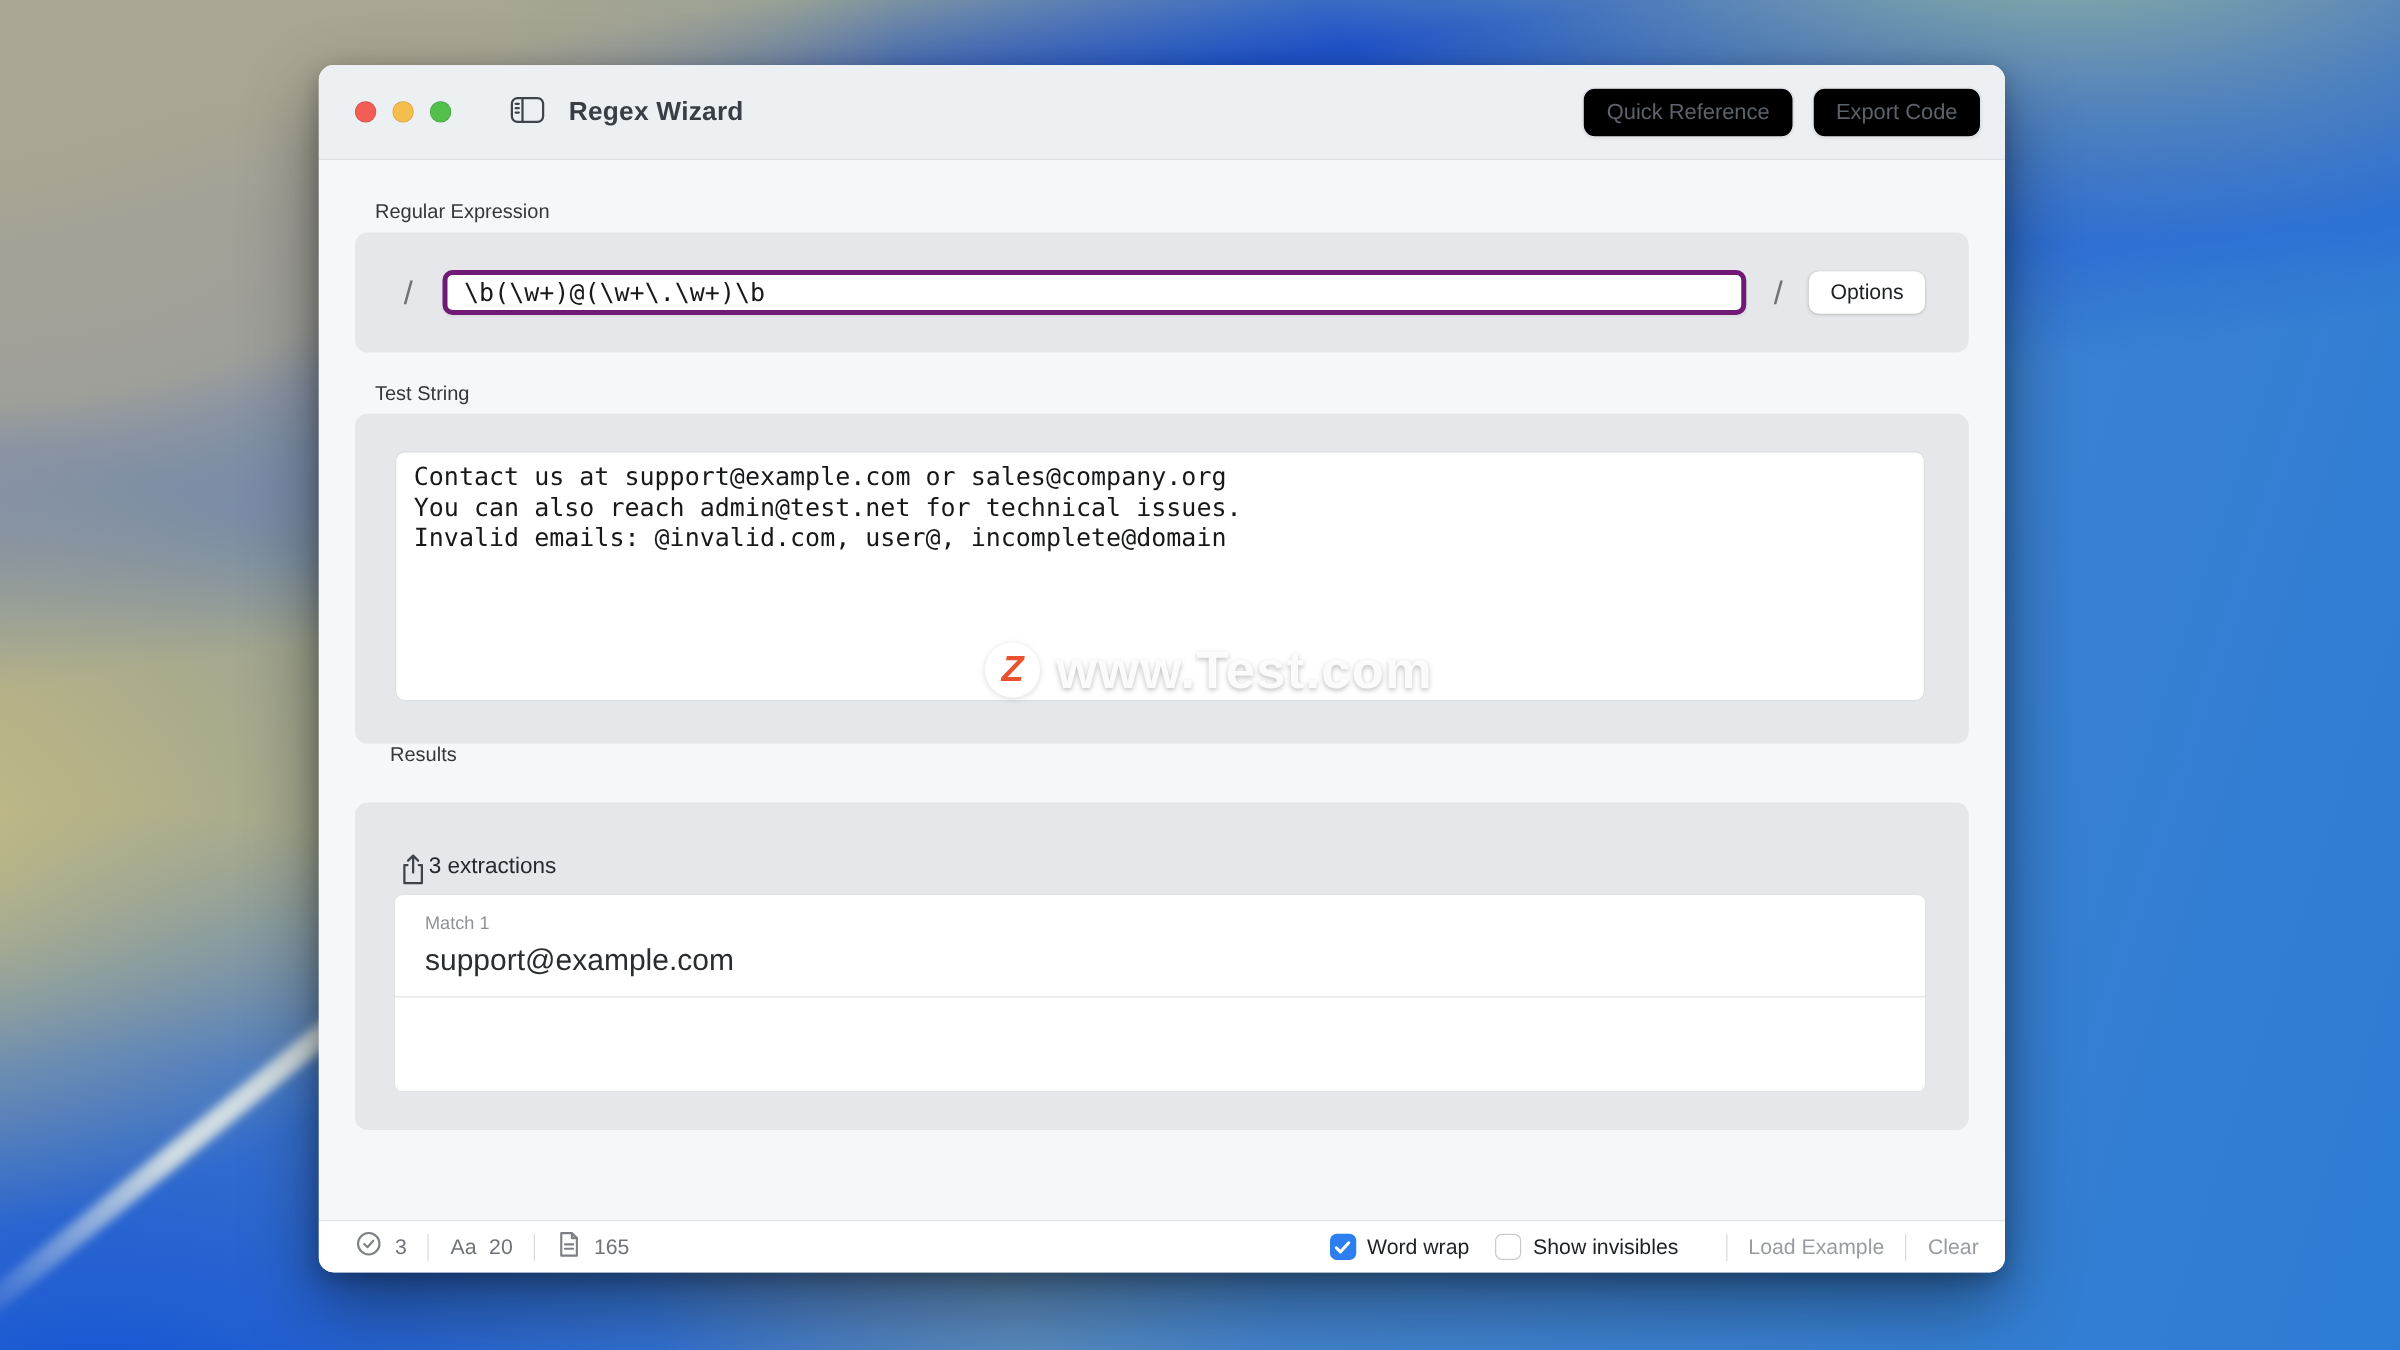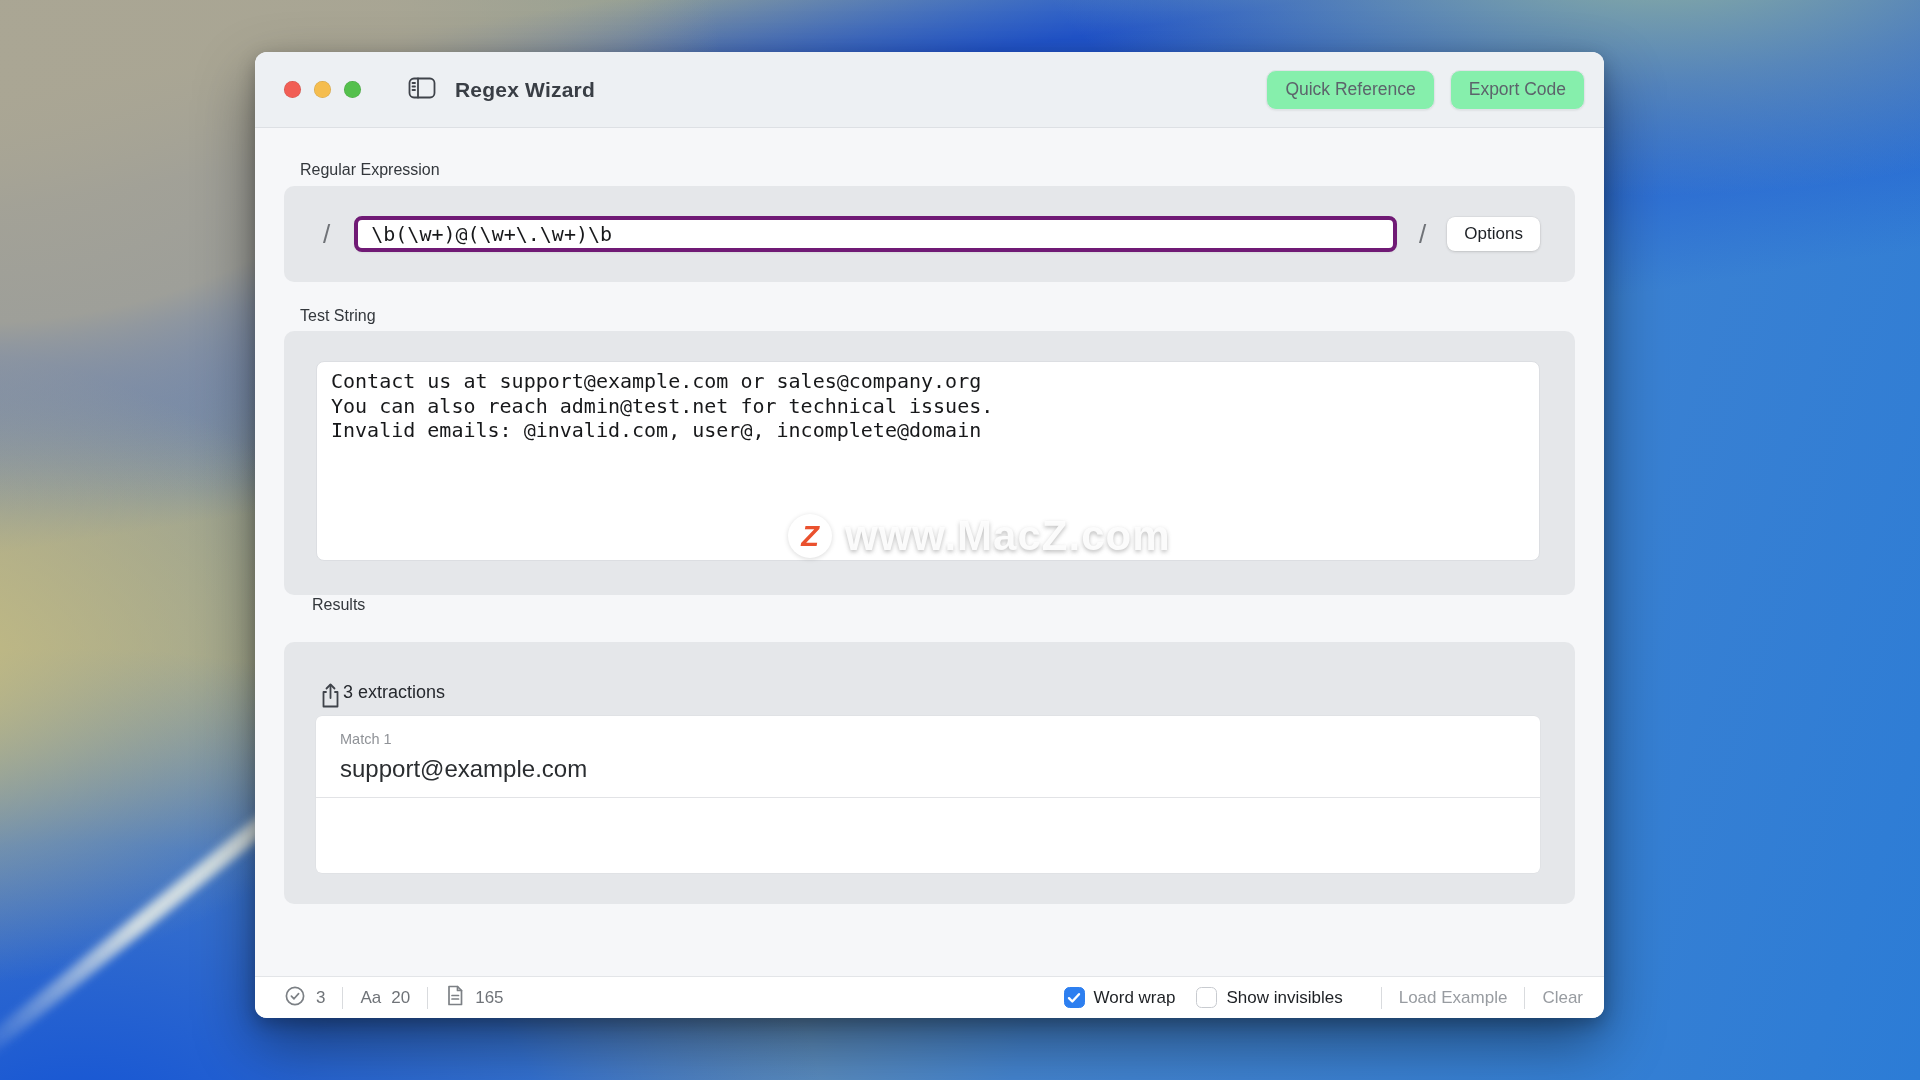--- a/index.html
+++ b/index.html
@@ -41,21 +41,21 @@
   .traffic { display: flex; gap: 13px; margin-right: 46px; }
   .light { width: 17px; height: 17px; border-radius: 50%; box-shadow: inset 0 0 0 0.5px rgba(0,0,0,0.15); cursor: default; }
   .light.red { background: #f15e55; }
   .light.yellow { background: #f5bd4e; }
   .light.green { background: #54c04c; }
   .sidebar-btn { background: none; border: none; display: flex; align-items: center; margin-right: 18px; cursor: default; }
   .win-title { font-size: 21px; font-weight: 700; color: #393e45; letter-spacing: 0.2px; }
   .titlebar-spacer { flex: 1; }
   .tb-btn {
     height: 40px; padding: 0 18px; margin-left: 15px;
-    background: #86efac; border: 1px solid #e0e3e7; border-radius: 10px;
+    background: #000000; border: 1px solid #e0e3e7; border-radius: 10px;
     font-family: "Liberation Sans", sans-serif; font-size: 17.5px; color: #5c636b;
     box-shadow: 0 1px 2px rgba(0,0,0,0.06);
   }
 
   
   .content { position: relative; flex: 1; background: #f6f7f9; }
   .section-label { position: absolute; left: 45px; font-size: 16px; color: #33373c; }
   .label-regex   { top: 33px; text-align: center; }
   .label-test    { top: 179px; }
   .label-results { top: 468px; margin-left: 12px; }
@@ -255,14 +255,14 @@
       <button class="sb-link">Load Example</button>
       <span class="sb-div"></span>
       <button class="sb-link">Clear</button>
     </div>
   </div>
 
 </div>
 
 <div class="watermark">
   <div class="wm-badge">Z</div>
-  <div class="wm-text">www.MacZ.com</div>
+  <div class="wm-text">www.Test.com</div>
 </div>
 
 </body></html>

